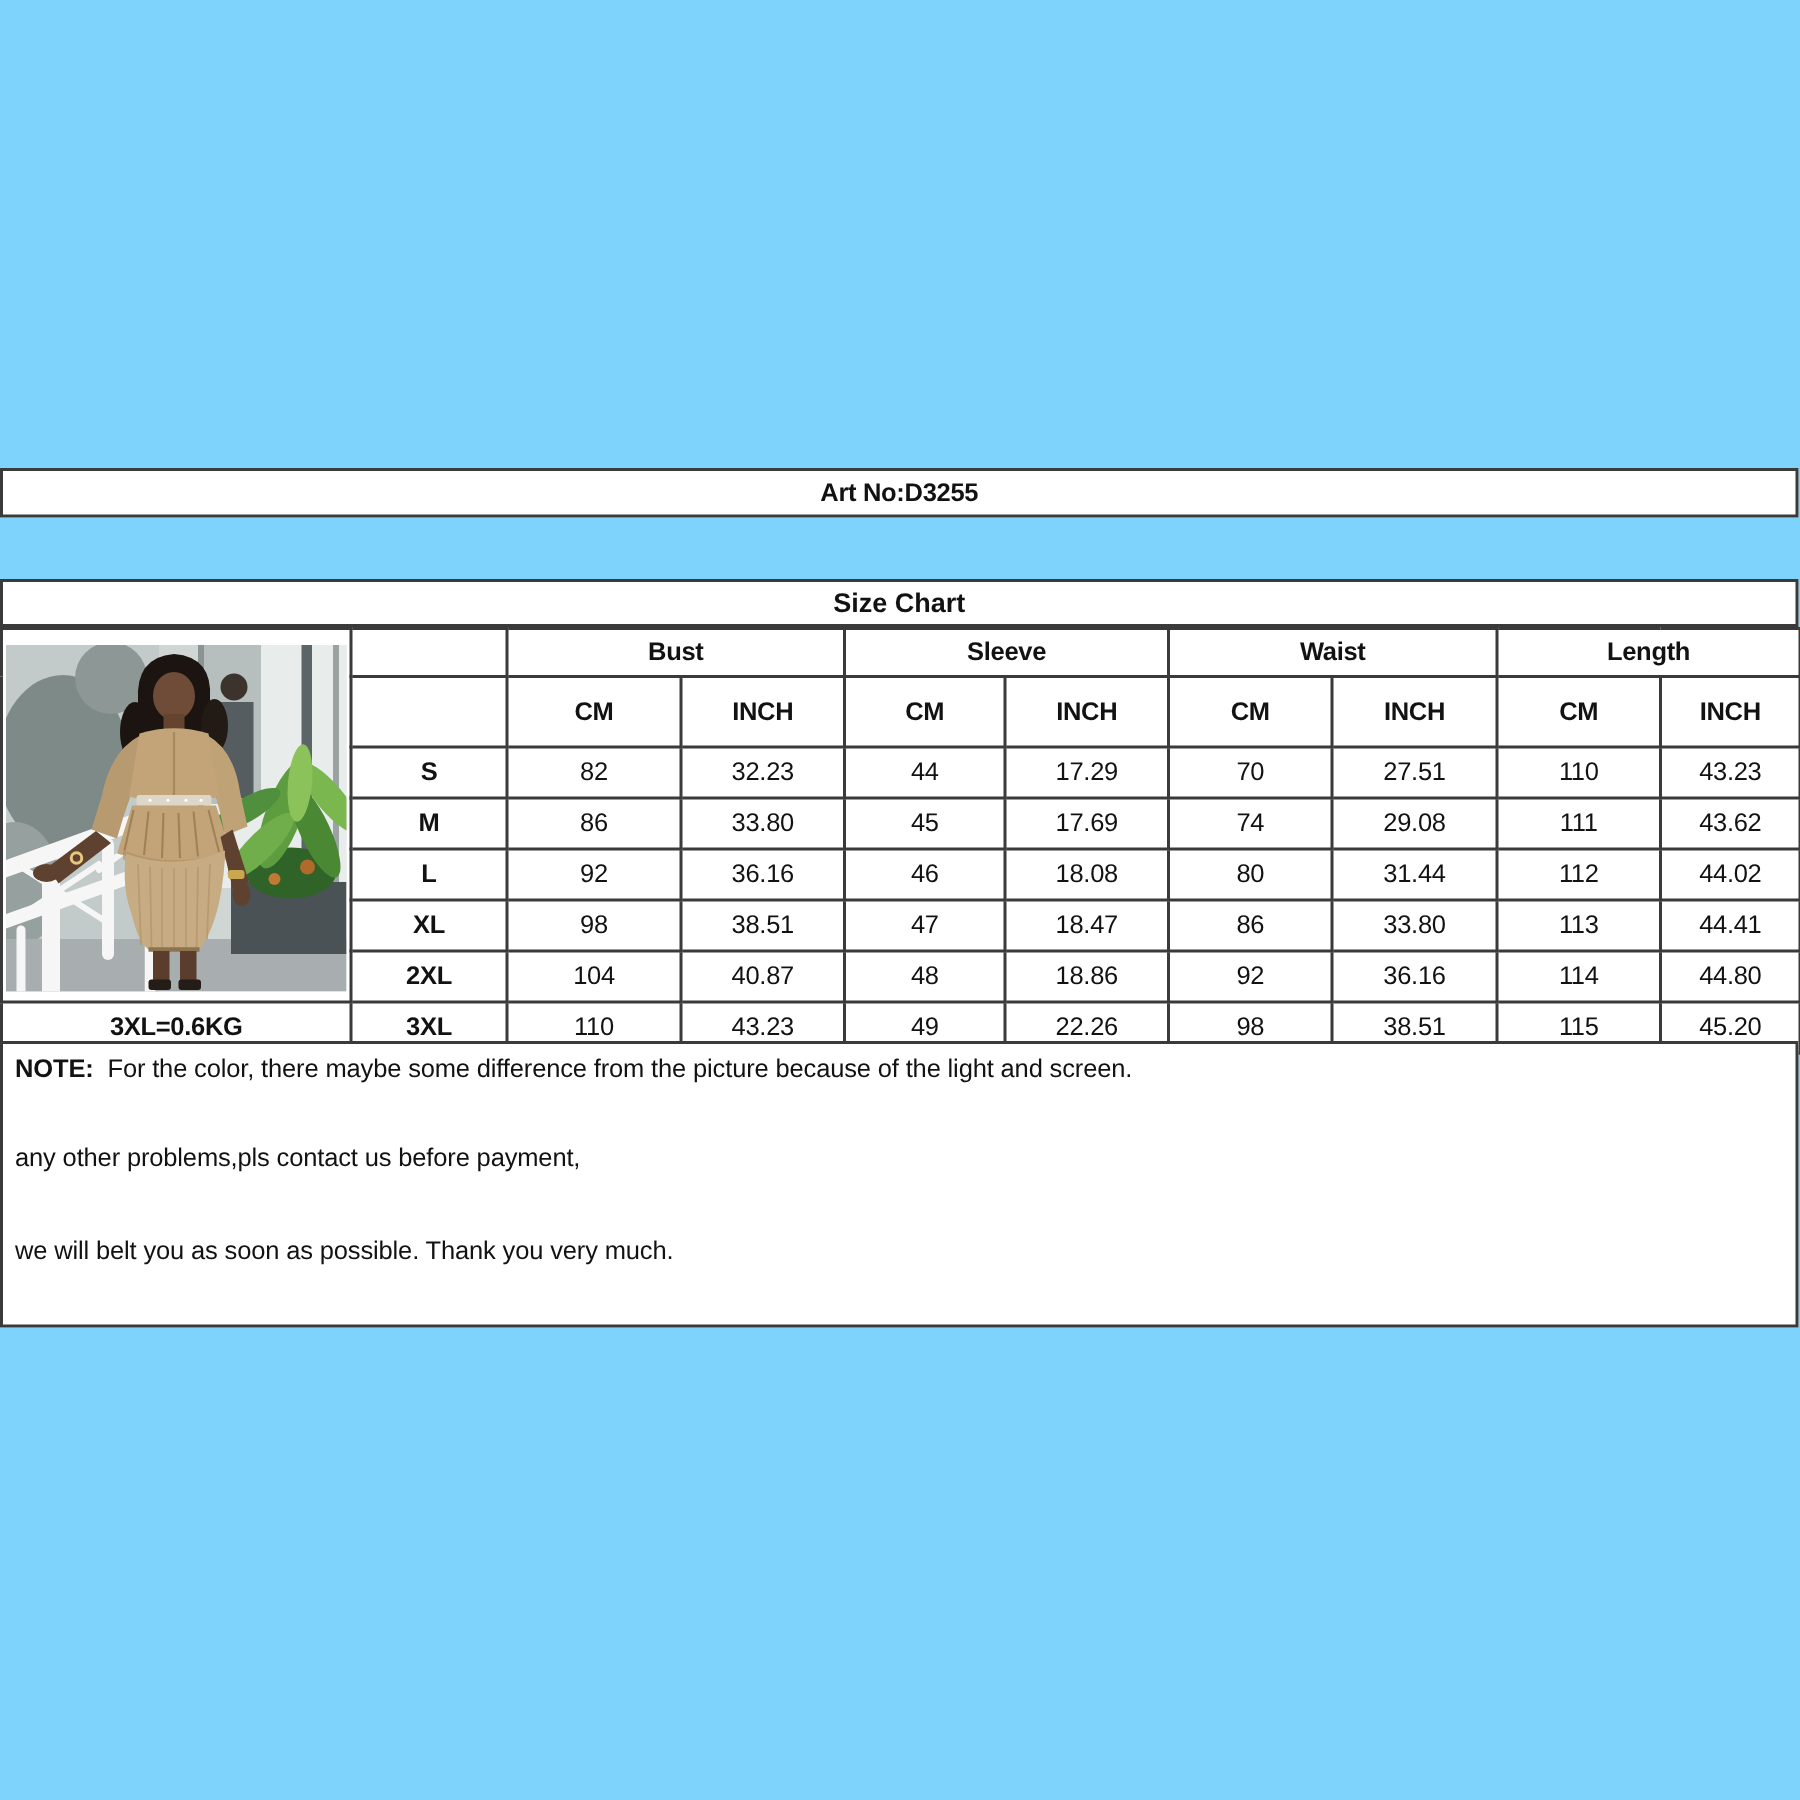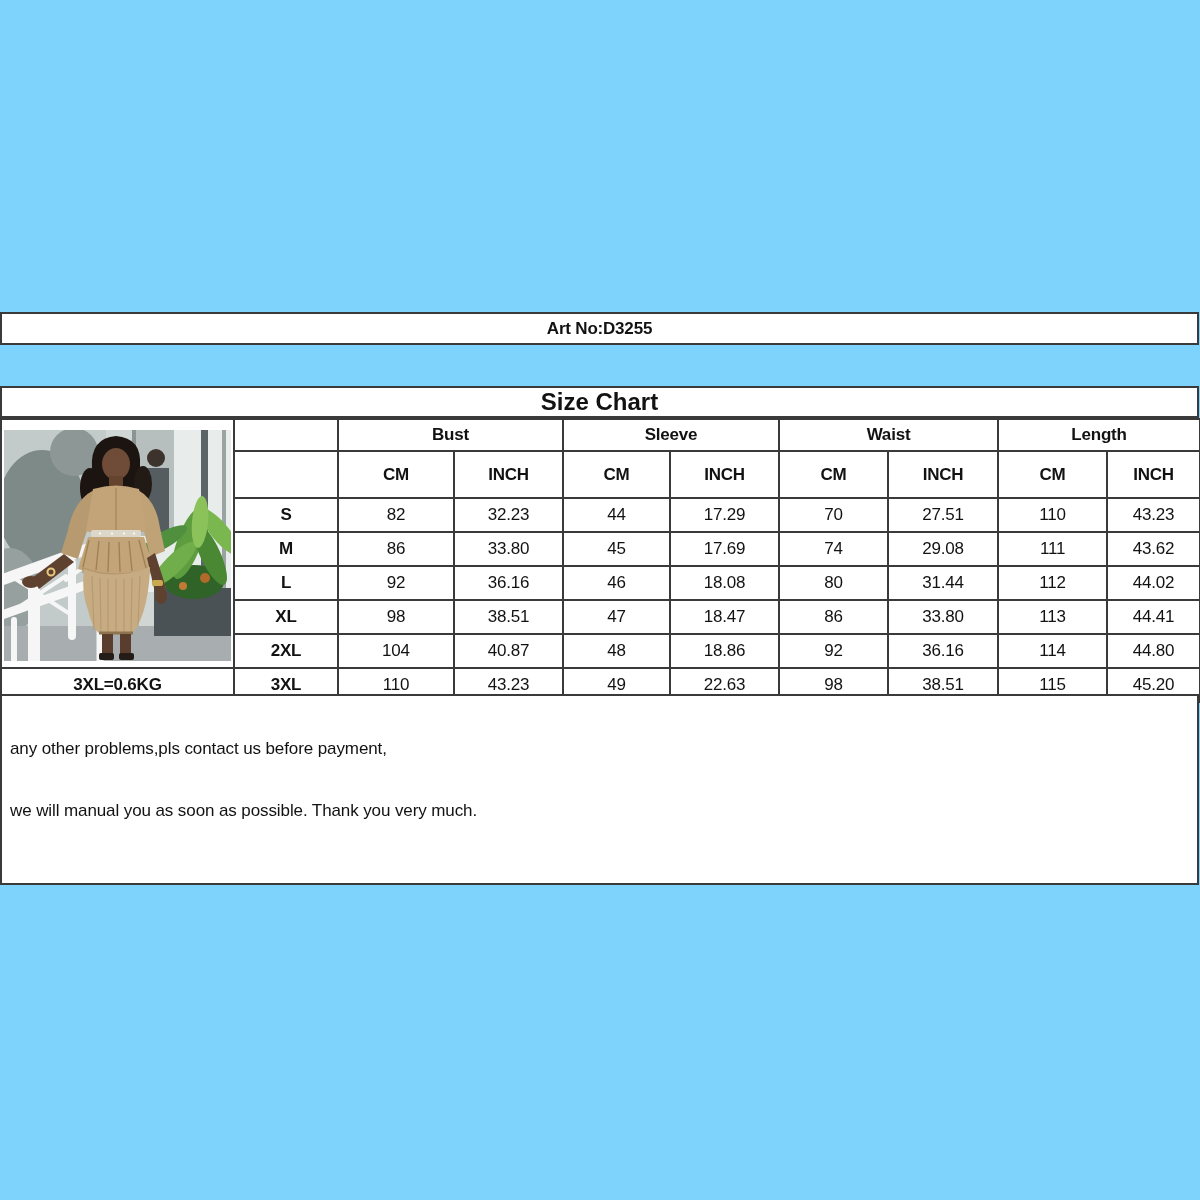--- a/index.html
+++ b/index.html
@@ -8,21 +8,21 @@
     font-family:"Liberation Sans",sans-serif;color:#121212;overflow:hidden;padding-left:45px;
   }
   .pre{white-space:pre-wrap;}
   .hbox{
     position:absolute;left:0;width:1199px;box-sizing:border-box;
     border:2px solid #3a3a3a;background:#fff;
     display:flex;align-items:center;justify-content:center;
   }
   #box-artno{top:312px;height:33px;font-size:17px;font-weight:bold;letter-spacing:-0.2px;}
   #box-including{top:347px;height:37px;font-size:17px;font-weight:bold;letter-spacing:-0.2px;}
-  #box-sizechart{top:386px;height:32px;font-size:24px;font-weight:bold;}
+  #box-sizechart{top:386px;height:32px;font-size:18px;font-weight:bold;}
   #size-table-wrap{position:absolute;top:418px;left:0;}
   table.size-table{
     border-collapse:collapse;table-layout:fixed;width:1199px;background:#fff;
   }
   table.size-table td{
     border:2px solid #3a3a3a;text-align:center;vertical-align:middle;
     padding:0;overflow:hidden;font-size:17px;letter-spacing:-0.2px;
   }
   tr.r-group{height:32px;}
   tr.r-units{height:47px;}
@@ -244,30 +244,31 @@
       <td class="val">36.16</td>
       <td class="val">114</td>
       <td class="val">44.80</td>
     </tr>
     <tr class="r-data">
       <td class="weight">3XL=0.6KG</td>
       <td class="size-lbl">3XL</td>
       <td class="val">110</td>
       <td class="val">43.23</td>
       <td class="val">49</td>
-      <td class="val">22.63</td>
+      <td class="val">22.26</td>
       <td class="val">98</td>
       <td class="val">38.51</td>
       <td class="val">115</td>
       <td class="val">45.20</td>
     </tr>
   </tbody>
       </table>
   </div>
 
   <div id="notes-box">
+    <p class="note-line1 pre"><span class="note-label pre">NOTE:</span><span class="pre">  For the color, there maybe some difference from the picture because of the light and screen.</span></p>
     <div class="para2">
       <div class="pre">any other problems,pls contact us before payment,</div>
     </div>
-    <div class="para3 pre">we will manual you as soon as possible. Thank you very much.</div>
+    <div class="para3 pre">we will belt you as soon as possible. Thank you very much.</div>
   </div>
 
 </div>
 
 </body></html>

